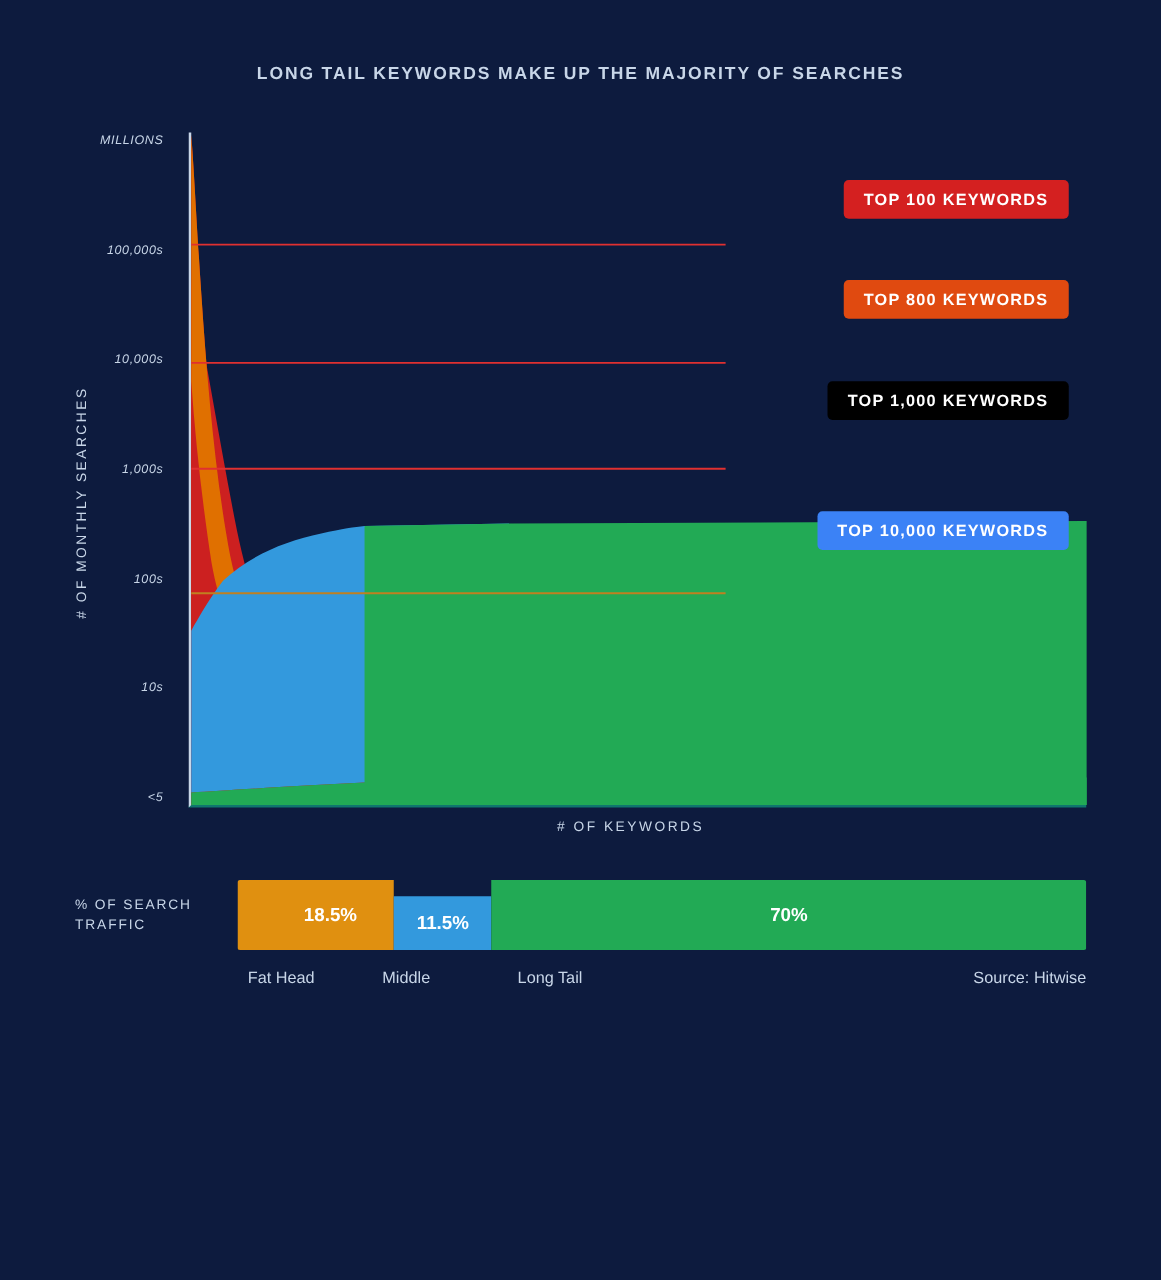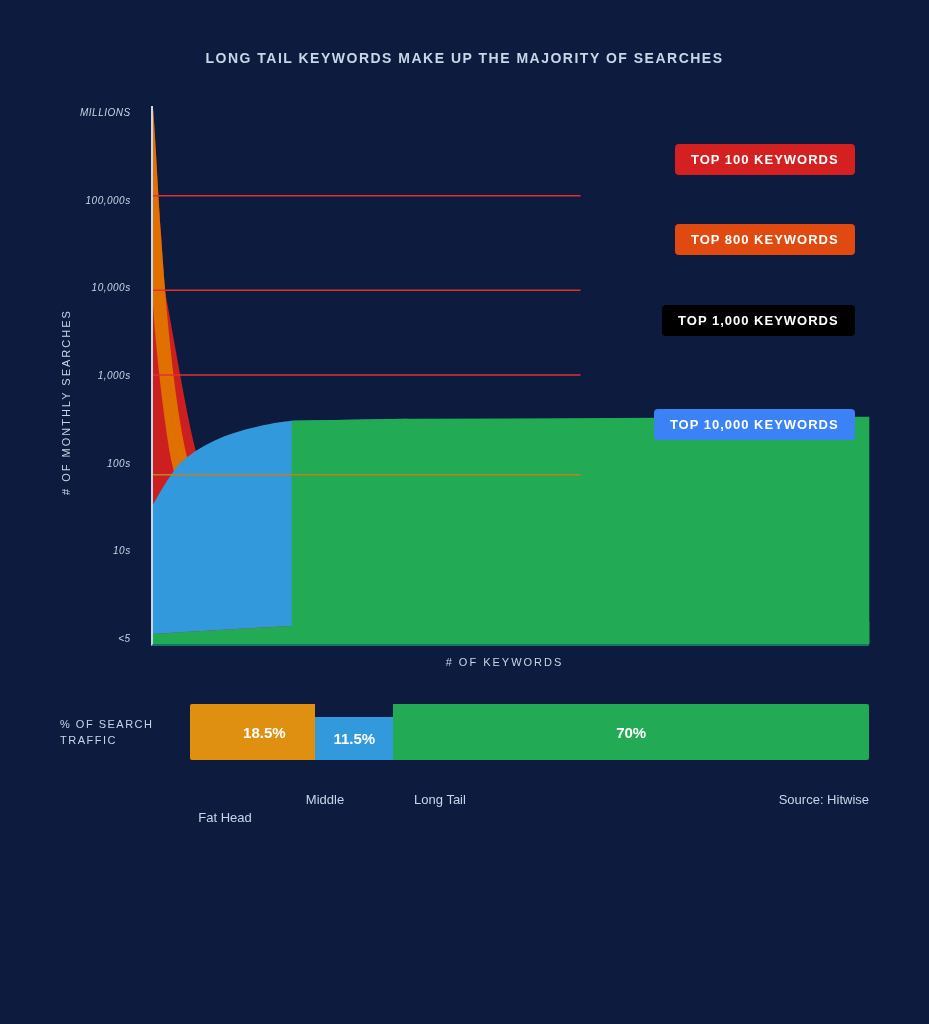--- a/index.html
+++ b/index.html
@@ -273,21 +273,21 @@
       <div class="bar-segment" style="background:#3399dd; width:11.5%;margin-top:13px;">
         <span>11.5%</span>
       </div>
       <div class="bar-segment" style="background:#22aa55; width:70%;">
         <span>70%</span>
       </div>
     </div>
   </div>
 
   <div style="display:flex; width:100%; margin-top:14px; padding-left:110px; align-items:center;">
-    <div class="legend-item" style="width:110px; text-align:center;margin-top:36px;">
+    <div class="legend-item" style="width:110px; text-align:center;">
       <span>Fat Head</span>
     </div>
     <div class="legend-item" style="width:90px; text-align:center;">
       <span>Middle</span>
     </div>
     <div class="legend-item" style="width:140px; text-align:center;">
       <span>Long Tail</span>
     </div>
     <div class="source-text" style="margin-right: 0px;">Source: Hitwise</div>
   </div>

